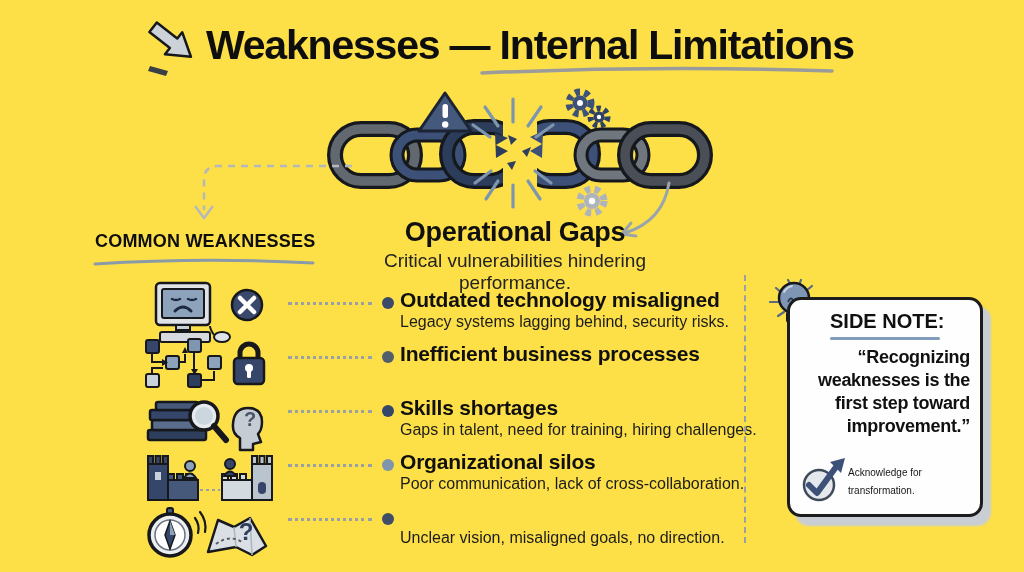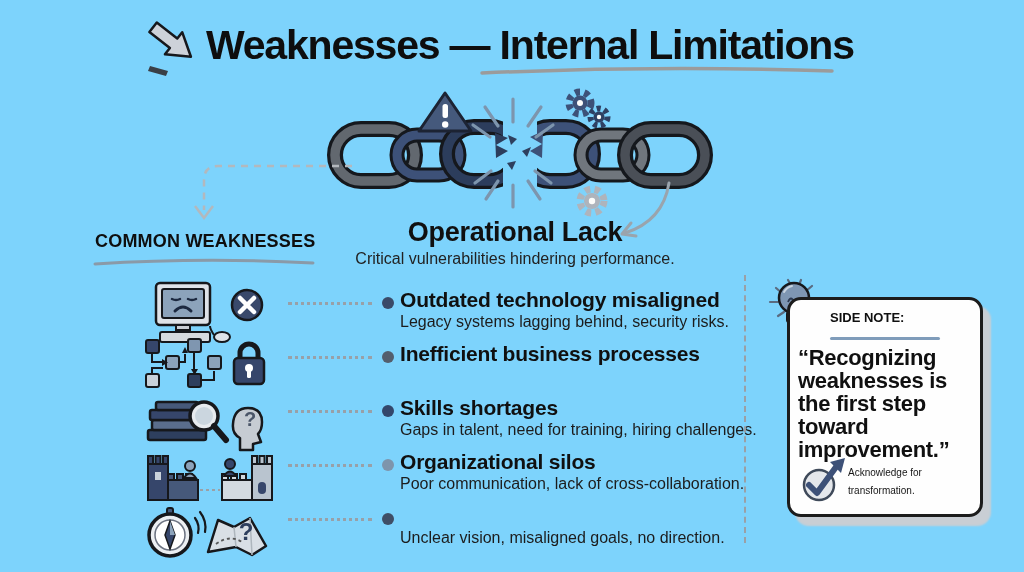--- a/index.html
+++ b/index.html
@@ -1,39 +1,39 @@
 <!DOCTYPE html>
 <html><head>
 <meta charset="utf-8">
 <style>
   html,body{margin:0;padding:0;}
   body{font-family:"Liberation Sans",sans-serif;background:#ffffff;}
-  #stage{position:relative;width:1024px;height:572px;background:#7dd3fc;overflow:hidden;}
+  #stage{position:relative;width:1024px;height:572px;background:#fde047;overflow:hidden;}
   .abs{position:absolute;}
   
   .main-title{font-size:41px;font-weight:700;color:#0e0e0e;letter-spacing:-1.2px;white-space:nowrap;}
   
   .op-heading{font-size:27px;font-weight:600;color:#101010;text-align:center;letter-spacing:-0.3px;}
-  .op-sub{font-size:16px;font-weight:500;color:#222;text-align:center;}
+  .op-sub{font-size:19px;font-weight:500;color:#222;text-align:center;}
   
   .common-heading{font-size:18px;font-weight:700;color:#0e0e0e;letter-spacing:0.2px;white-space:nowrap;}
   
   .w-item{position:absolute;left:288px;width:700px;height:48px;}
   .leader{position:absolute;left:0;top:11px;width:84px;border-top:3px dotted #98a0a8;}
   .bullet{position:absolute;left:94px;top:6px;width:12px;height:12px;border-radius:50%;background:#3d4f6e;}
   .w-title{position:absolute;left:112px;top:-3px;font-size:21px;font-weight:600;color:#101010;white-space:nowrap;letter-spacing:-0.2px;}
   .w-desc{position:absolute;left:112px;top:22px;font-size:16px;font-weight:400;color:#1c1c1c;white-space:nowrap;}
   
   .divider{border-left:2.5px dashed #9aa0a6;}
   .panel{position:absolute;left:787px;top:297px;width:190px;height:214px;background:#fefefe;
          border:3px solid #1c1c1c;border-radius:14px;box-shadow:8px 9px 2px #c9ced4;}
-  .side-label{position:absolute;left:40px;top:10px;font-size:13px;font-weight:700;color:#101010;white-space:nowrap;}
+  .side-label{position:absolute;left:40px;top:10px;font-size:20px;font-weight:700;color:#101010;white-space:nowrap;}
   .side-underline{position:absolute;left:40px;top:37px;width:110px;height:3px;background:#7f9cba;border-radius:2px;}
-  .side-quote{position:absolute;left:8px;top:46px;width:172px;font-size:22px;font-weight:700;color:#101010;
-              text-align:left;line-height:23px;letter-spacing:-0.3px;}
+  .side-quote{position:absolute;left:8px;top:46px;width:172px;font-size:18px;font-weight:700;color:#101010;
+              text-align:right;line-height:23px;letter-spacing:-0.3px;}
   .side-action{position:absolute;left:58px;top:164px;width:126px;font-size:10px;font-weight:500;color:#161616;line-height:18px;}
   svg{display:block;}
 </style>
 </head>
 <body>
 
 <div id="stage">
 
   <div class="abs" style="left:142px;top:20px;">
     <svg width="64" height="58" viewBox="0 0 64 58">
@@ -130,21 +130,21 @@
     </svg>
   </div>
 
   <div class="abs" style="left:186px;top:152px;">
     <svg width="168" height="80" viewBox="0 0 168 80">
       <path d="M166,14 H32 Q18,14 18,28 V58" stroke="#b3b8bd" stroke-width="2.5" fill="none" stroke-dasharray="7 6"></path>
       <polyline points="9,54 18,66 27,54" stroke="#b3b8bd" stroke-width="2.5" fill="none"></polyline>
     </svg>
   </div>
 
-  <div class="abs op-heading" style="left:340px;top:217px;width:350px;">Operational Lack</div>
+  <div class="abs op-heading" style="left:340px;top:217px;width:350px;">Operational Gaps</div>
   <div class="abs op-sub" style="left:330px;top:250px;width:370px;">Critical vulnerabilities hindering performance.</div>
 
   <div class="abs common-heading" style="left:95px;top:231px;">COMMON WEAKNESSES</div>
   <div class="abs" style="left:92px;top:257px;">
     <svg width="224" height="12" viewBox="0 0 224 12">
       <path d="M3,7 Q112,0 221,6" stroke="#8a9aa8" stroke-width="3" fill="none" stroke-linecap="round"></path>
     </svg>
   </div>
 
   <div class="abs" style="left:144px;top:281px;">

